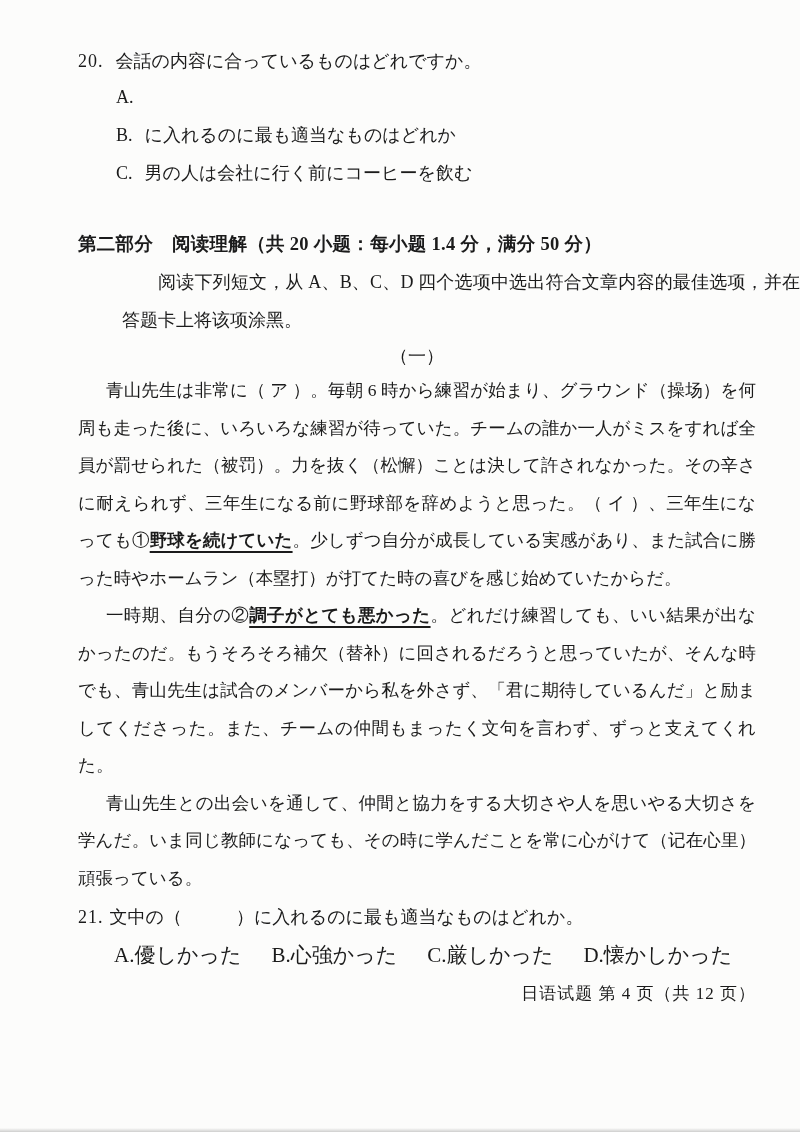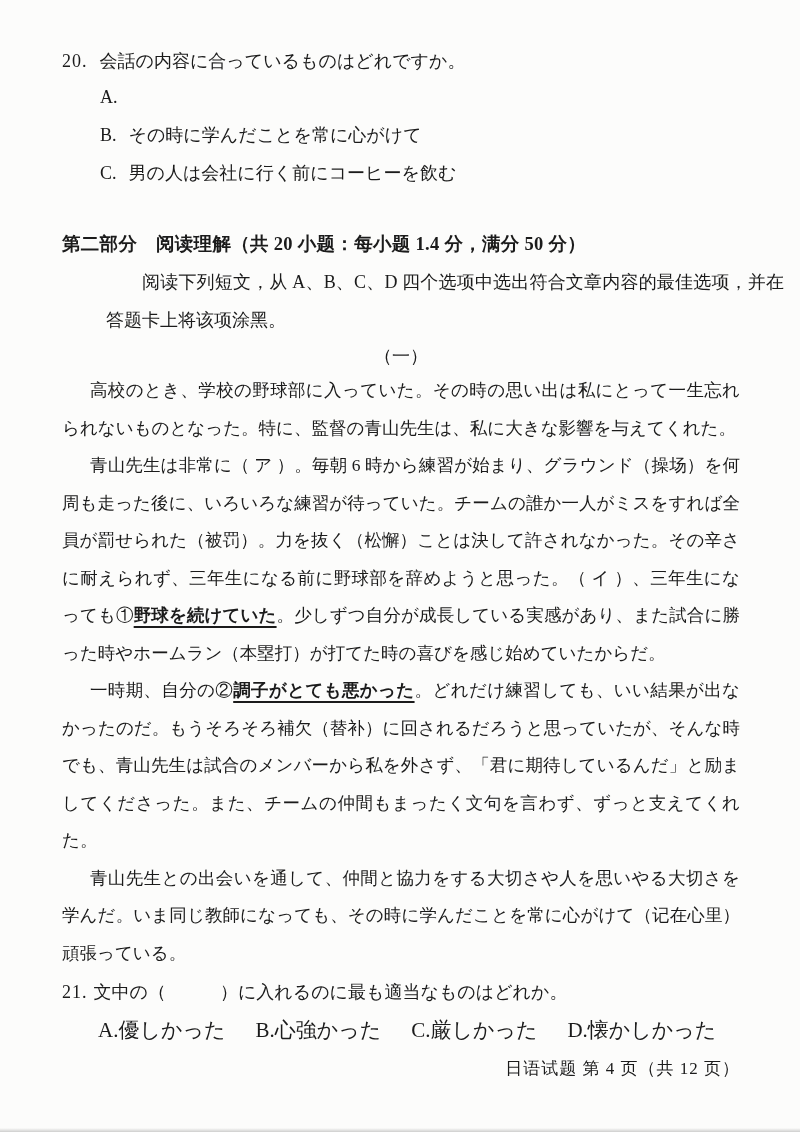--- a/index.html
+++ b/index.html
@@ -10,21 +10,21 @@
     background:#fcfcfb;
     color:#1b1b1b;
     font-family:"Liberation Serif","DejaVu Serif",serif;
     overflow:hidden;
   }
   .page::after{ 
     content:""; position:absolute; left:0; right:0; bottom:0; height:4px;
     background:linear-gradient(to bottom, rgba(0,0,0,0), rgba(0,0,0,0.18));
     pointer-events:none;
   }
-  .abs { position:absolute; left:62px; width:678px; }
+  .abs { position:absolute; left:78px; width:678px; }
 
   
   .q-row { display:flex; font-size:18px; line-height:22px; }
   .q-num { flex:0 0 auto; letter-spacing:1px; }
   .q-gap { width:12px; flex:0 0 auto; }
   .q20-options { }
   .opt-row { display:flex; height:38px; align-items:flex-start; margin-left:38px; font-size:18px; line-height:22px; }
   .opt-label { flex:0 0 auto; }
   .opt-gap { width:12px; flex:0 0 auto; }
 
@@ -70,41 +70,40 @@
   <div class="abs q20-options" style="top:86px;">
 
       <div class="opt-row">
         <span class="opt-label">A.</span>
         <span class="opt-gap"></span>
       </div>
 
       <div class="opt-row">
         <span class="opt-label">B.</span>
         <span class="opt-gap"></span>
-        <span>その時に学んだことを常に心がけて</span>
+        <span>に入れるのに最も適当なものはどれか</span>
       </div>
 
       <div class="opt-row">
         <span class="opt-label">C.</span>
         <span class="opt-gap"></span>
         <span>男の人は会社に行く前にコーヒーを飲む</span>
       </div>
     </div>
 
   <div class="abs section-title" style="top:232px;">第二部分　阅读理解（共 20 小题：每小题 1.4 分，满分 50 分）</div>
 
   <div class="abs instructions" style="top:264px;margin-left:44px;">阅读下列短文，从 A、B、C、D 四个选项中选出符合文章内容的最佳选项，并在答题卡上将该项涂黑。</div>
 
   <div class="abs marker" style="top:344px;">（一）</div>
 
   <div class="abs flow" style="top:372px;">
 
     <div>
 
-        <p class="jp-para"><span class="seg">高校のとき、学校の野球部に入っていた。その時の思い出は私にとって一生忘れられないものとなった。特に、監督の青山先生は、私に大きな影響を与えてくれた。</span></p>
 
         <p class="jp-para"><span class="seg">青山先生は非常に（ ア ）。毎朝 6 時から練習が始まり、グラウンド（操场）を何周も走った後に、いろいろな練習が待っていた。チームの誰か一人がミスをすれば全員が罰せられた（被罚）。力を抜く（松懈）ことは決して許されなかった。その辛さに耐えられず、三年生になる前に野球部を辞めようと思った。（ イ ）、三年生になっても①</span><span class="seg emph">野球を続けていた</span><span class="seg">。少しずつ自分が成長している実感があり、また試合に勝った時やホームラン（本塁打）が打てた時の喜びを感じ始めていたからだ。</span></p>
 
         <p class="jp-para"><span class="seg">一時期、自分の②</span><span class="seg emph">調子がとても悪かった</span><span class="seg">。どれだけ練習しても、いい結果が出なかったのだ。もうそろそろ補欠（替补）に回されるだろうと思っていたが、そんな時でも、青山先生は試合のメンバーから私を外さず、「君に期待しているんだ」と励ましてくださった。また、チームの仲間もまったく文句を言わず、ずっと支えてくれた。</span></p>
 
         <p class="jp-para"><span class="seg">青山先生との出会いを通して、仲間と協力をする大切さや人を思いやる大切さを学んだ。いま同じ教師になっても、その時に学んだことを常に心がけて（记在心里）頑張っている。</span></p>
       </div>
 
     <div class="q21-row">
       <span class="q-num">21.</span>

